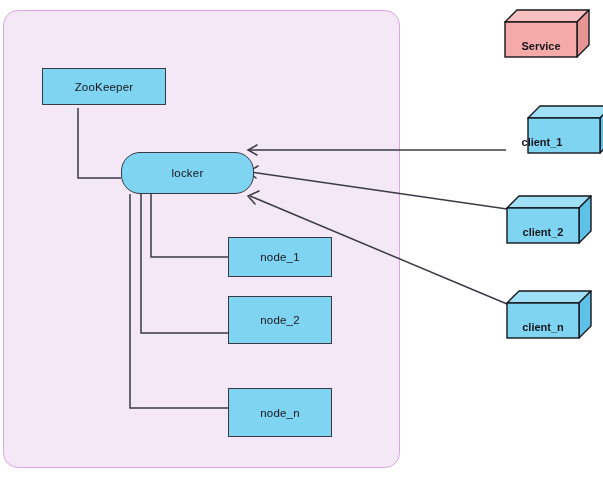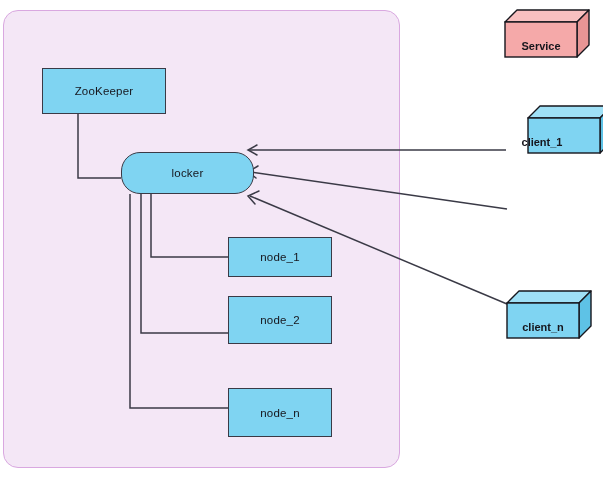--- a/index.html
+++ b/index.html
@@ -38,21 +38,21 @@
     border: 1.6px solid #3a3a46;
     box-sizing: border-box;
     display: flex;
     align-items: center;
     justify-content: center;
     color: #16161d;
     font-size: 11.5px;
     font-family: "Liberation Sans", sans-serif;
     letter-spacing: 0.2px;
   }
-  #box-zookeeper { left: 42px;  top: 68px;  width: 124px; height: 46px; }
+  #box-zookeeper { left: 42px;  top: 68px;  width: 124px; height: 37px; }
   #box-locker    { left: 121px; top: 152px; width: 133px; height: 42px; border-radius: 19px; }
   #box-node1     { left: 228px; top: 237px; width: 104px; height: 40px; text-align: center; }
   #box-node2     { left: 228px; top: 296px; width: 104px; height: 48px; }
   #box-noden     { left: 228px; top: 388px; width: 104px; height: 49px; }
 
   
   .cube {
     position: absolute;
     width: 84px;
     height: 48px;
@@ -145,20 +145,28 @@
 
   <div class="cube" id="cube-client1">
     <svg width="84" height="48" viewBox="0 0 84 48">
       <polygon points="0,13 12,1 84,1 72,13" fill="#9fe0f6" stroke="#16161d" stroke-width="1.4" stroke-linejoin="round"></polygon>
       <polygon points="72,13 84,1 84,36 72,48" fill="#5ec2e6" stroke="#16161d" stroke-width="1.4" stroke-linejoin="round"></polygon>
       <rect x="0" y="13" width="72" height="35" fill="#7fd4f2" stroke="#16161d" stroke-width="1.4"></rect>
     </svg>
     <div class="cube-label">client_1</div>
   </div>
 
+  <div class="cube" id="cube-client2">
+    <svg width="84" height="48" viewBox="0 0 84 48">
+      <polygon points="0,13 12,1 84,1 72,13" fill="#9fe0f6" stroke="#16161d" stroke-width="1.4" stroke-linejoin="round"></polygon>
+      <polygon points="72,13 84,1 84,36 72,48" fill="#5ec2e6" stroke="#16161d" stroke-width="1.4" stroke-linejoin="round"></polygon>
+      <rect x="0" y="13" width="72" height="35" fill="#7fd4f2" stroke="#16161d" stroke-width="1.4"></rect>
+    </svg>
+    <div class="cube-label">client_2</div>
+  </div>
 
   <div class="cube" id="cube-clientn">
     <svg width="84" height="48" viewBox="0 0 84 48">
       <polygon points="0,13 12,1 84,1 72,13" fill="#9fe0f6" stroke="#16161d" stroke-width="1.4" stroke-linejoin="round"></polygon>
       <polygon points="72,13 84,1 84,36 72,48" fill="#5ec2e6" stroke="#16161d" stroke-width="1.4" stroke-linejoin="round"></polygon>
       <rect x="0" y="13" width="72" height="35" fill="#7fd4f2" stroke="#16161d" stroke-width="1.4"></rect>
     </svg>
     <div class="cube-label">client_n</div>
   </div>
 

